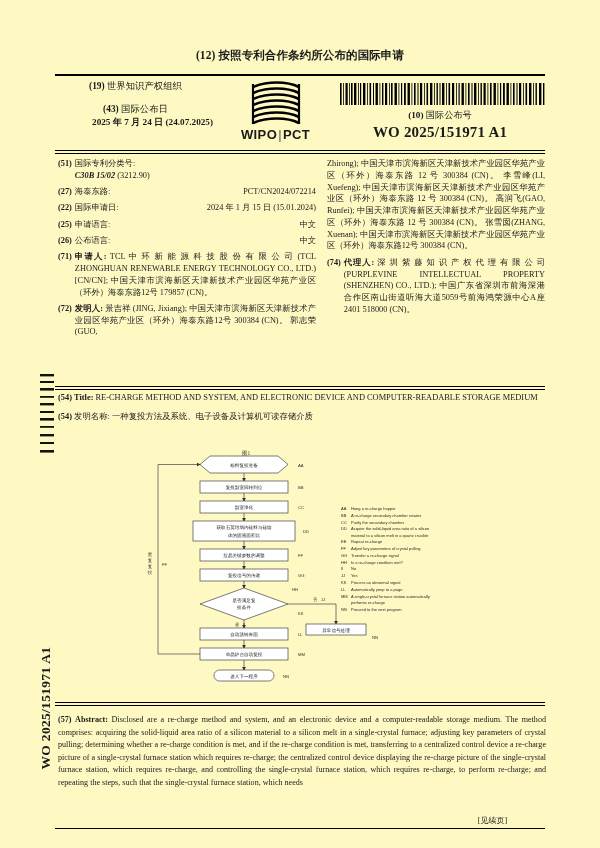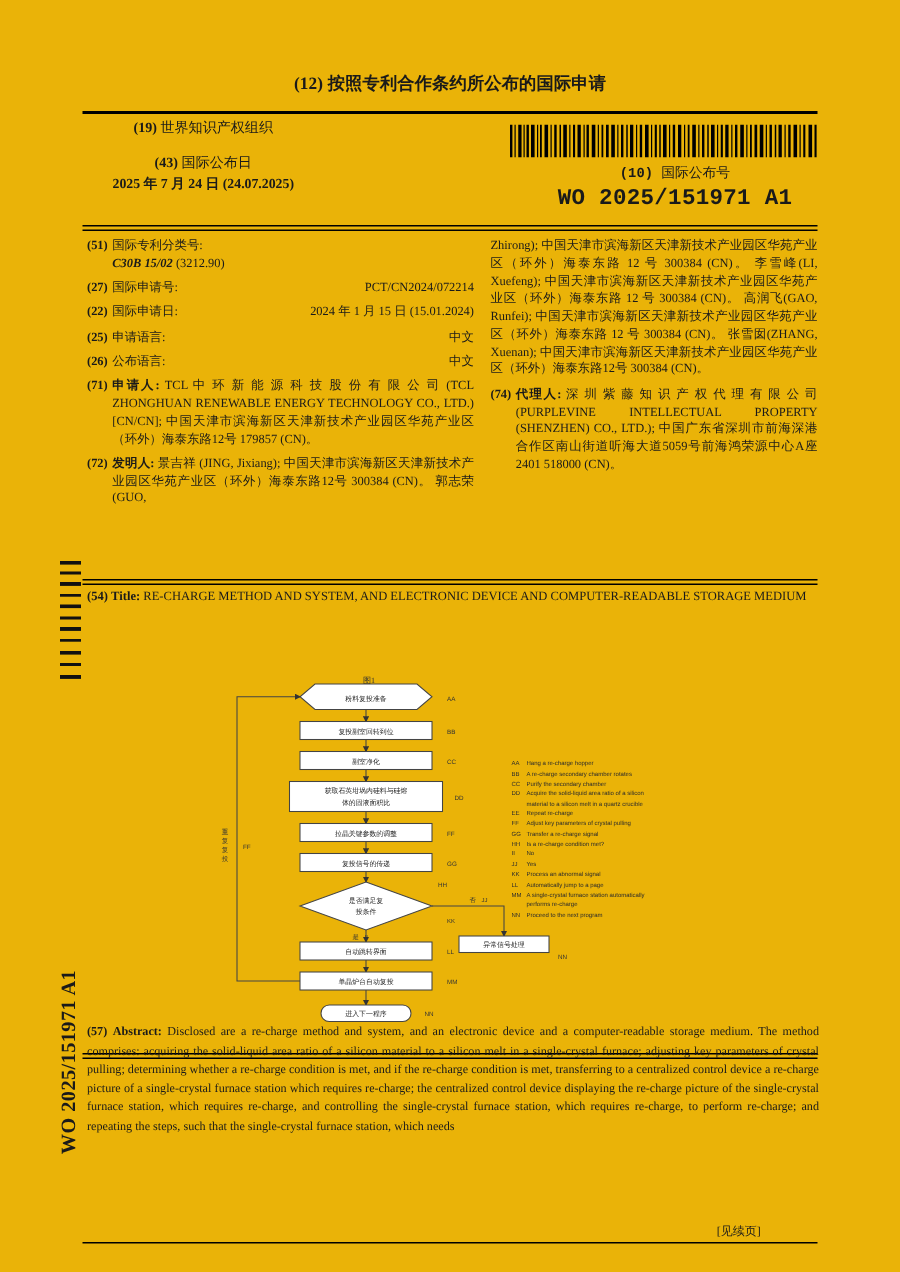--- a/index.html
+++ b/index.html
@@ -8,26 +8,26 @@
     background: #ffffff;
   }
   body {
     font-family: "Liberation Serif", "DejaVu Serif", serif;
     color: #1a1a1a;
   }
   #page {
     position: relative;
     width: 600px;
     height: 848px;
-    background: #eab308;
+    background: #fef9c3;
     overflow: hidden;
   }
 
   
-  .bold { font-weight: bold; }
+  .bold { font-weight: bold; text-align: right; }
 
   
   .hdr-title {
     position: absolute;
     left: 0; right: 0;
     top: 48px;
     text-align: center;
     font-size: 11.5px;
     font-weight: bold;
     letter-spacing: .1px;
@@ -80,25 +80,24 @@
 
   .barcode {
     position: absolute;
     left: 340px;
     top: 83px;
     width: 205px;
     height: 22px;
   }
   .pubno {
     position: absolute;
-    left: 340px;
+    left: 330px;
     top: 109px;
     width: 220px;
     text-align: center;
-    font-family: Liberation Mono, monospace;
   }
   .pubno .lbl { font-size: 9.2px; }
   .pubno .val { font-size: 15px; font-weight: bold; letter-spacing: .2px; margin-top: 2px; }
 
   
   .bib {
     position: absolute;
     top: 158px;
     font-size: 8.3px;
     line-height: 1.42;
@@ -157,21 +156,21 @@
   }
   .legend .lrow { display: flex; margin-bottom: 0.6px; }
   .legend .lkey { flex: 0 0 10px; }
   .legend .ltext { flex: 1 1 auto; }
 
   
   .abstract {
     position: absolute;
     left: 58px;
     width: 488px;
-    top: 682px;
+    top: 714px;
     font-size: 8.1px;
     line-height: 1.55;
     text-align: justify;
   }
   .abstract .lbl { font-weight: bold; }
 
   .continued {
     position: absolute;
     left: 440px;
     top: 815px;
@@ -221,20 +220,40 @@
       <span class="bold">(19)</span>
       <span>世界知识产权组织</span>
     </div>
     <div class="pubdate">
       <span class="bold">(43)</span>
       <span>国际公布日</span>
     </div>
     <div class="pubdate-val bold">2025 年 7 月 24 日 (24.07.2025)</div>
   </div>
 
+  <div class="wipo-logo">
+    <svg class="wipo-globe" width="58" height="46" viewBox="0 0 58 46">
+      <g fill="none" stroke="#000" stroke-width="2.6">
+        <path d="M6 7 C20 1, 40 1, 52 7"></path>
+        <path d="M6 13 C20 7, 40 7, 52 13"></path>
+        <path d="M6 19 C20 13, 40 13, 52 19"></path>
+        <path d="M6 25 C20 19, 40 19, 52 25"></path>
+        <path d="M6 31 C20 25, 40 25, 52 31"></path>
+        <path d="M6 37 C20 31, 40 31, 52 37"></path>
+        <path d="M6 43 C20 37, 40 37, 52 43"></path>
+      </g>
+      <g stroke="#000" stroke-width="2.2">
+        <line x1="6" y1="4" x2="6" y2="44"></line>
+        <line x1="52" y1="4" x2="52" y2="44"></line>
+      </g>
+    </svg>
+    <div class="wipo-word">
+      <span>WIPO</span><span class="sep">|</span><span>PCT</span>
+    </div>
+  </div>
 
   <svg class="barcode" viewBox="0 0 205 22" preserveAspectRatio="none">
     <g fill="#000">
       <rect x="0" y="0" width="1.6" height="22"></rect>
         <rect x="3" y="0" width="0.8" height="22"></rect>
       <rect x="5.5" y="0" width="2.2" height="22"></rect>
         <rect x="9" y="0" width="0.8" height="22"></rect>
       <rect x="11" y="0" width="1.6" height="22"></rect>
         <rect x="14" y="0" width="2.4" height="22"></rect>
       <rect x="18" y="0" width="0.8" height="22"></rect>
@@ -317,21 +336,21 @@
       <span class="body">
         <span>国际专利分类号:</span><br>
         <span class="ipc">C30B 15/02</span>
         <span>(3212.90)</span>
       </span>
     </div>
 
     <div class="field">
       <span class="num">(27)</span>
       <span class="body spread">
-        <span>国际申请号:</span>
+        <span>海泰东路:</span>
         <span>PCT/CN2024/072214</span>
       </span>
     </div>
 
     <div class="field">
       <span class="num">(22)</span>
       <span class="body spread">
         <span>国际申请日:</span>
         <span>2024 年 1 月 15 日 (15.01.2024)</span>
       </span>
@@ -405,20 +424,25 @@
       <rect x="0" y="78" width="14" height="2.6"></rect>
     </g>
   </svg>
 
   <div class="title-block">
     <div class="row">
       <span class="num">(54)</span>
       <span class="label">Title:</span>
       <span>RE-CHARGE METHOD AND SYSTEM, AND ELECTRONIC DEVICE AND COMPUTER-READABLE STORAGE MEDIUM</span>
     </div>
+    <div class="row">
+      <span class="num">(54)</span>
+      <span>发明名称:</span>
+      <span>一种复投方法及系统、电子设备及计算机可读存储介质</span>
+    </div>
   </div>
 
   <div class="figure">
     <div class="fig-label">图1</div>
 
     <svg width="330" height="248" viewBox="0 0 330 248">
       <defs>
         <marker id="ar" markerWidth="6" markerHeight="6" refX="5" refY="3" orient="auto">
           <path d="M0,0 L6,3 L0,6 z" fill="#333"></path>
         </marker>

